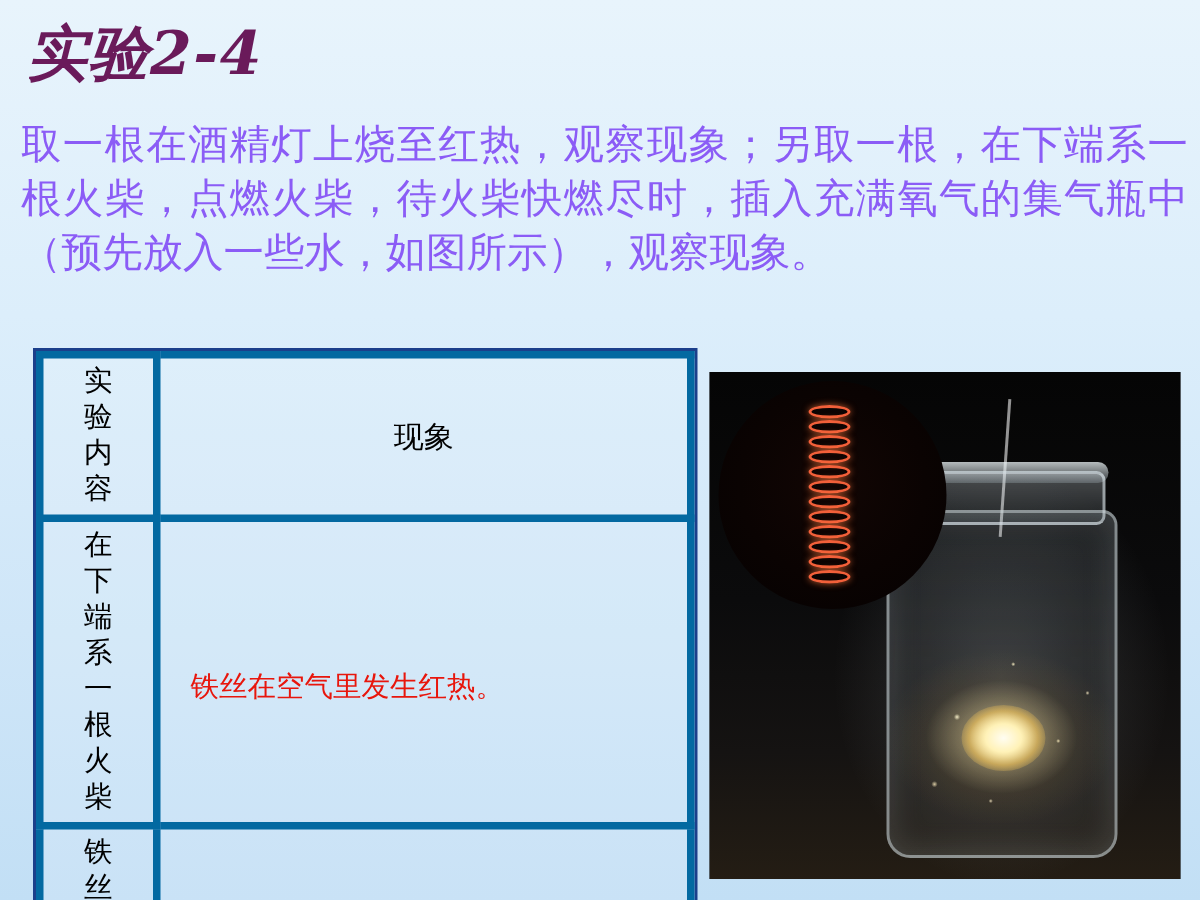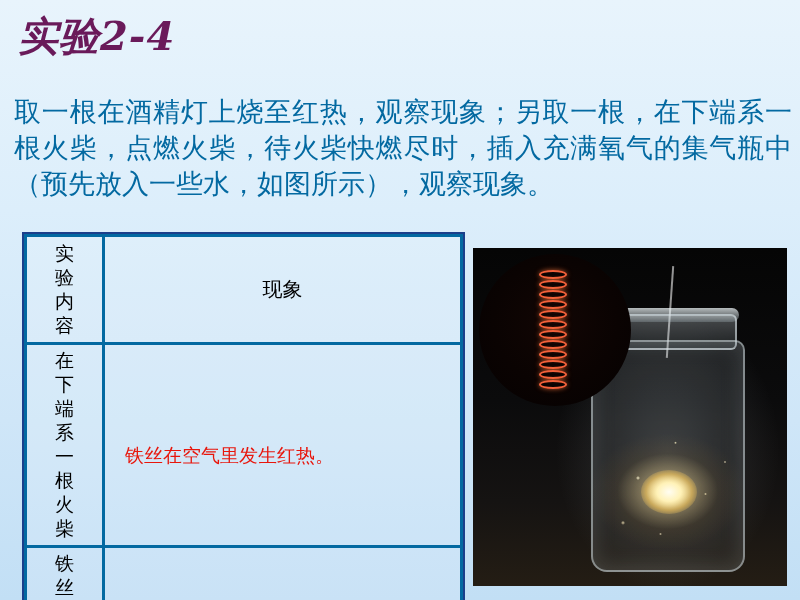--- a/index.html
+++ b/index.html
@@ -47,42 +47,41 @@
     padding-top: 10px;
     white-space: nowrap;
   }
   .body-text {
     position: absolute;
     left: 14px;
     top: 78px;
     width: 778px;
     font-size: 27px;
     line-height: 36px;
-    color: #0369a1;
+    color: #8b5cf6;
     text-align: justify;
-    margin-top: 16px;
   }
 
   
   .table-wrap {
     position: absolute;
     left: 22px;
     top: 232px;
     width: 443px;
     border: 2px solid #1b3f8b;
     box-sizing: border-box;
     background: rgba(255,255,255,0.12);
   }
   table.exp-table {
     border-collapse: collapse;
     width: 100%;
     table-layout: fixed;
   }
   table.exp-table td {
-    border: 3px solid #0369a1;
+    border: 5px solid #0369a1;
     vertical-align: middle;
     padding: 4px 6px;
     box-sizing: border-box;
   }
   table.exp-table td.col-a {
     width: 78px;
     text-align: center;
     font-size: 19px;
     line-height: 23px;
     color: #000;

